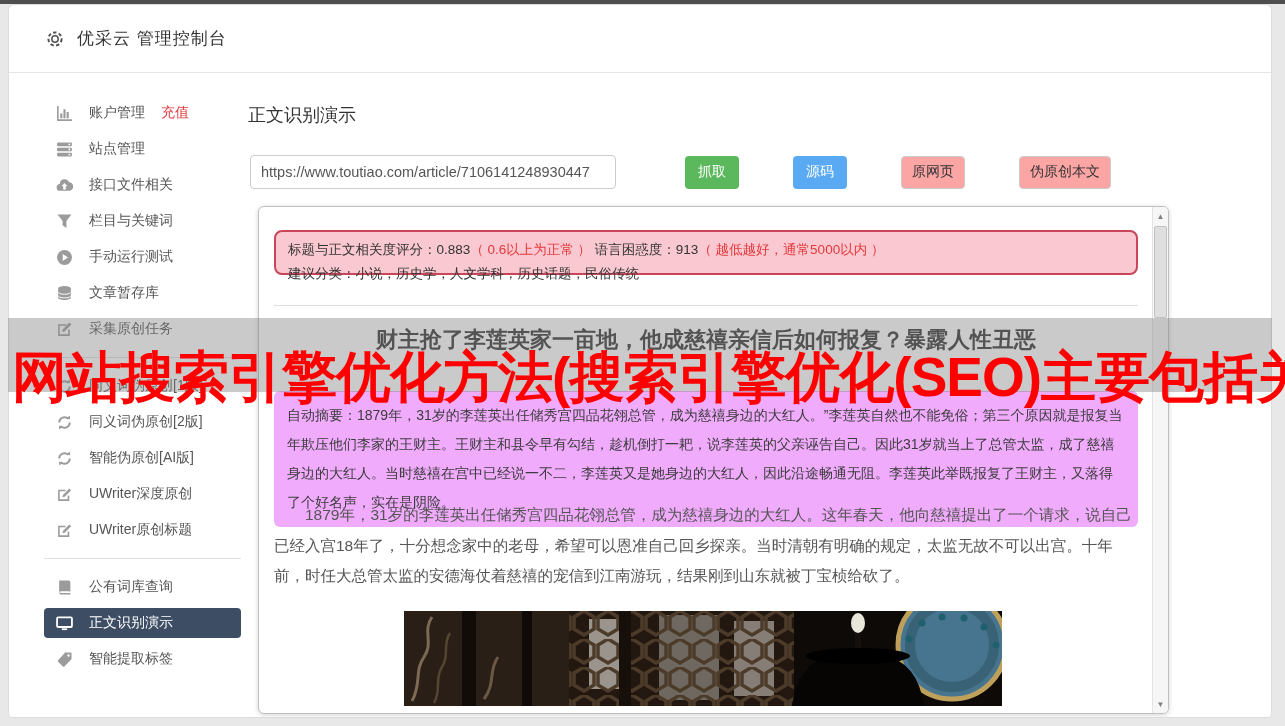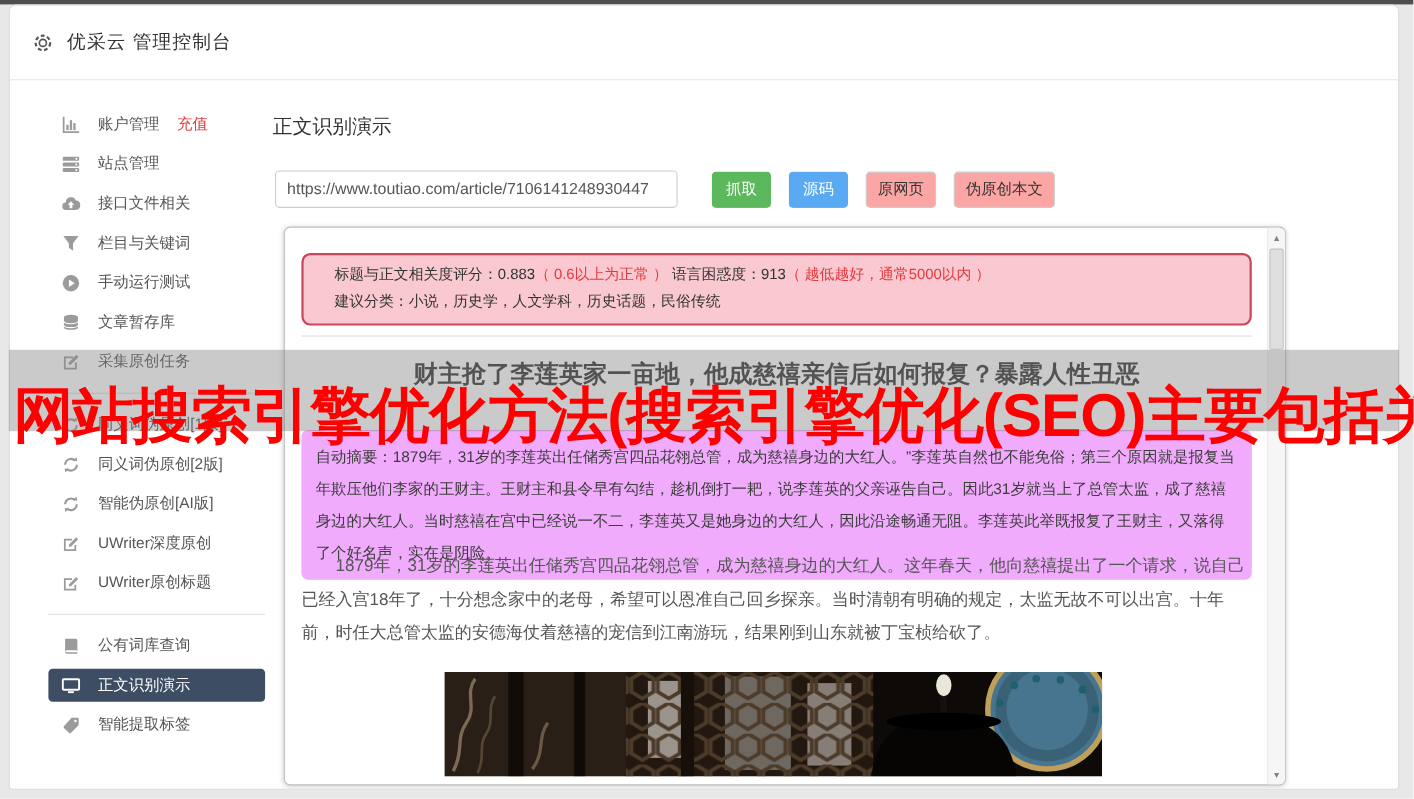--- a/index.html
+++ b/index.html
@@ -5,47 +5,47 @@
   * { margin:0; padding:0; box-sizing:border-box; }
   html,body { width:1285px; height:726px; overflow:hidden; }
   body { background:#e8e8e8; font-family:"Liberation Sans","DejaVu Sans",sans-serif; color:#333; position:relative; }
 
   .top-strip { position:absolute; left:0; top:0; width:100%; height:4px; background:#4e4e4e; }
 
   .card { position:absolute; left:8px; right:13px; top:4px; bottom:8px; background:#fff;
           border:1px solid #dcdcdc; border-radius:6px 6px 4px 4px; overflow:hidden; }
 
   
-  .app-header { height:68px; border-bottom:1px solid #e7e7e7; display:flex; align-items:center; gap:12px; padding-left:20px; }
+  .app-header { height:68px; border-bottom:1px solid #e7e7e7; display:flex; align-items:center; gap:12px; padding-left:36px; }
   .app-header .htitle { font-size:17px; color:#333; letter-spacing:1px; }
 
   
   .sidebar { position:absolute; left:17px; top:68px; width:240px; bottom:0; padding-top:22px; }
   .s-item { height:36px; display:flex; align-items:center; gap:16px; padding-left:30px; color:#555; font-size:14px; cursor:pointer; }
   .s-item .icn { width:17px; height:17px; color:#9b9b9b; display:inline-flex; flex:none; }
   .s-item .icn svg { width:100%; height:100%; }
   .s-item .badge { color:#e4393c; }
   .s-item.active { background:#3d4d63; color:#fff; border-radius:4px; margin:3px 25px 3px 18px; height:30px; padding-left:12px; }
   .s-item.active .icn { color:#fff; }
   .s-divider { border:none; border-top:1px solid #e0e0e0; margin:10px 25px 10px 18px; }
 
   
   .page-title { position:absolute; left:239px; top:98px; font-size:18px; font-weight:400; color:#333; }
-  .toolbar { position:absolute; left:241px; top:150px; display:flex; align-items:center; }
+  .toolbar { position:absolute; left:241px; top:150px; display:flex; align-items:center;gap:38px; }
   .url-input { width:366px; height:34px; border:1px solid #ccc; border-radius:4px; padding:0 10px; font-size:14.5px; color:#555; font-family:inherit; outline:none; }
   .btn { height:33px; padding:0 12px; font-size:14px; border-radius:4px; border:1px solid transparent; cursor:pointer; font-family:inherit; }
   .btn-green { background:#5cb85c; color:#fff; margin-left:31px; }
   .btn-blue  { background:#59aaf2; color:#fff; margin-left:16px; }
   .btn-plain { background:#fca5a5; color:#333; border-color:#ccc; margin-left:16px; padding:0 10px; }
 
   
   .panel { position:absolute; left:249px; top:201px; width:911px; height:508px; background:#fff;
            border:1px solid #c0c0c0; border-radius:6px; box-shadow:0 1px 5px rgba(0,0,0,.18); }
-  .alert { position:absolute; left:15px; top:23px; width:864px; height:66px; background:#f9c8d0;
-           border:2px solid #c9465a; border-radius:8px; padding:6px 28px; font-size:13.5px; color:#333; }
+  .alert { position:absolute; left:15px; top:23px; width:864px; height:45px; background:#f9c8d0;
+           border:2px solid #c9465a; border-radius:8px; padding:6px 12px; font-size:13.5px; color:#333; }
   .alert .aline { line-height:24px; white-space:nowrap; overflow:hidden; }
   .alert .red { color:#e4393c; }
   .p-divider { position:absolute; left:15px; top:98px; width:864px; border:none; border-top:1px solid #ddd; }
   .a-title { position:absolute; left:15px; top:118px; width:864px; text-align:center; font-size:22px; font-weight:700; color:#333; white-space:nowrap; }
   .a-summary { position:absolute; left:15px; top:184px; width:864px; background:#f0abfc; border-radius:6px;
                padding:10px 13px; font-size:14px; line-height:29px; color:#3c3c3c; }
   .a-body { position:absolute; left:15px; top:293px; width:858px; font-size:15.5px; line-height:30.5px; color:#555; text-indent:2em; }
   .a-img { position:absolute; left:145px; top:404px; width:598px; height:95px; overflow:hidden; }
   .a-img svg { display:block; }
 

